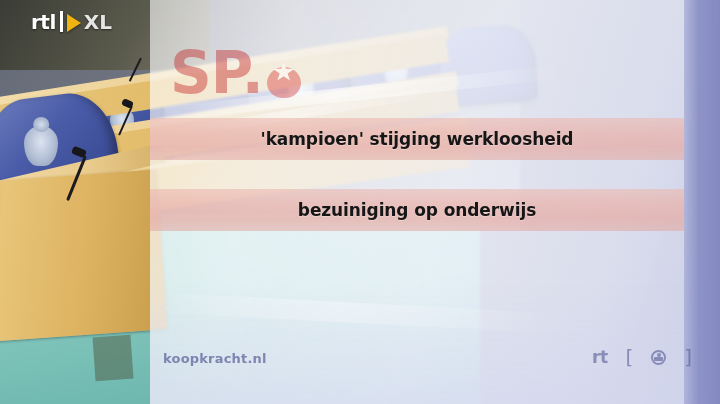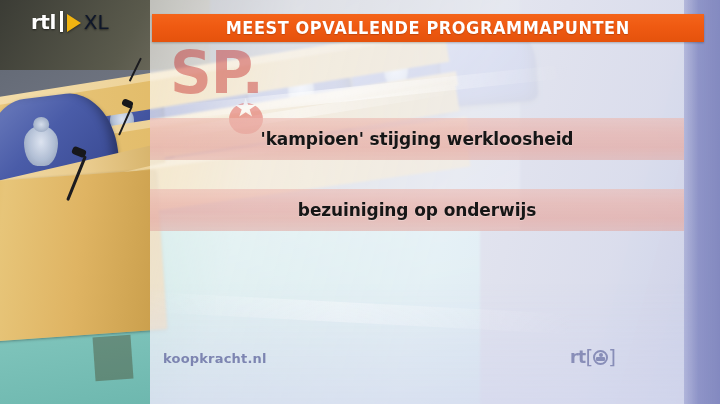--- a/index.html
+++ b/index.html
@@ -150,33 +150,32 @@
   }
   .rtlxl .play {
     width:0; height:0;
     border-top:9px solid transparent;
     border-bottom:9px solid transparent;
     border-left:14px solid #f0b411;
     filter:drop-shadow(0 1px 1px rgba(0,0,0,.5));
     margin-right:1px;
   }
   .rtlxl .xl {
-    color:#0f172a; font-family:"DejaVu Sans", sans-serif;
-    font-weight:normal; font-size:20px; line-height:20px;
+    color:#e5e5e5; font-family:"DejaVu Sans", sans-serif;
+    font-weight:bold; font-size:20px; line-height:20px;
     letter-spacing:0px;
     text-shadow:0 1px 2px rgba(0,0,0,.55);
   }
 
   
   .sp-logo {
     position:absolute; left:170px; top:46px;
     display:flex; align-items:flex-end;
     opacity:.42;
     z-index:3;
-    flex-direction:column;
   }
   .sp-text {
     color:#c21f20;
     font-family:"DejaVu Sans", sans-serif;
     font-weight:bold;
     font-size:58px;
     line-height:54px;
     letter-spacing:-1px;
   }
   .sp-tomato {
@@ -224,23 +223,23 @@
     position:absolute; left:163px; top:351px;
     color:#6d74a6;
     font-family:"DejaVu Sans", sans-serif;
     font-weight:bold;
     font-size:13px;
     letter-spacing:.2px;
     opacity:.85;
     z-index:5;
   }
   .rtl-nieuws-logo {
-    position:absolute; left:570px; top:348px;
+    position:absolute; left:592px; top:348px;
     display:flex; align-items:center;
-    z-index:5; opacity:.62;
+    z-index:5; opacity:.62;gap:18px;
   }
   .rtl-nieuws-logo .rn-rt {
     color:#5a6098; font-family:"DejaVu Sans", sans-serif;
     font-weight:bold; font-size:17px; line-height:17px;
     letter-spacing:-.5px;
   }
   .rtl-nieuws-logo .rn-brk {
     color:#5a6098; font-family:"DejaVu Sans", sans-serif;
     font-weight:normal; font-size:20px; line-height:18px;
   }
@@ -316,23 +315,20 @@
   <div class="right-band"></div>
 
   <div class="sp-logo">
     <span class="sp-text">SP.</span>
     <span class="sp-tomato">
       <span class="berry"></span>
       <span class="star"></span>
     </span>
   </div>
 
-  <div class="banner">
-    <span class="banner-title">MEEST OPVALLENDE PROGRAMMAPUNTEN</span>
-  </div>
 
   <div class="rtlxl">
     <span class="rt">rtl</span>
     <span class="bar"></span>
     <span class="play"></span>
     <span class="xl">XL</span>
   </div>
 
   <div class="points">
     <div class="point-row">

